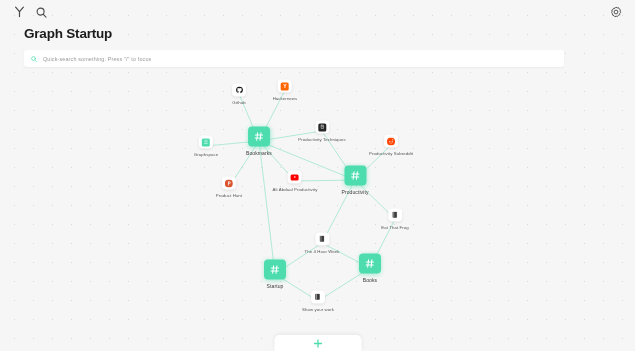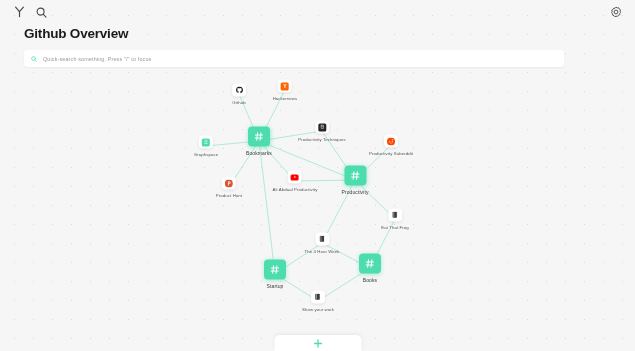--- a/index.html
+++ b/index.html
@@ -145,21 +145,21 @@
       <div class="icon-btn">
         <svg width="12" height="12" viewBox="0 0 12 12" fill="none" stroke="#3a3a3a" stroke-width="1" stroke-linejoin="round">
           <path d="M6 1.1 L7.2 1.9 L8.6 1.7 L9.2 3 L10.4 3.8 L10.1 5.2 L10.7 6.4 L9.8 7.4 L9.7 8.8 L8.4 9.3 L7.5 10.4 L6.1 10.2 L4.8 10.7 L4 9.6 L2.7 9.2 L2.5 7.8 L1.6 6.8 L2.1 5.5 L1.8 4.1 L3 3.5 L3.6 2.2 L5 2.3 Z"></path>
           <circle cx="6" cy="6" r="1.9"></circle>
         </svg>
       </div>
     </div>
   </div>
 
   <div class="headerblock">
-    <div class="page-title">Github Overview</div>
+    <div class="page-title">Graph Startup</div>
     <div class="searchbar">
       <span class="s-ico">
         <svg width="6" height="6" viewBox="0 0 11 11" fill="none" stroke="#4ddcae" stroke-width="1.3" stroke-linecap="round">
           <circle cx="4.6" cy="4.6" r="3.5"></circle>
           <path d="M7.3 7.4 L10 10.1"></path>
         </svg>
       </span>
       <span class="s-ph">Quick-search something. Press "/" to focus</span>
     </div>
   </div>

